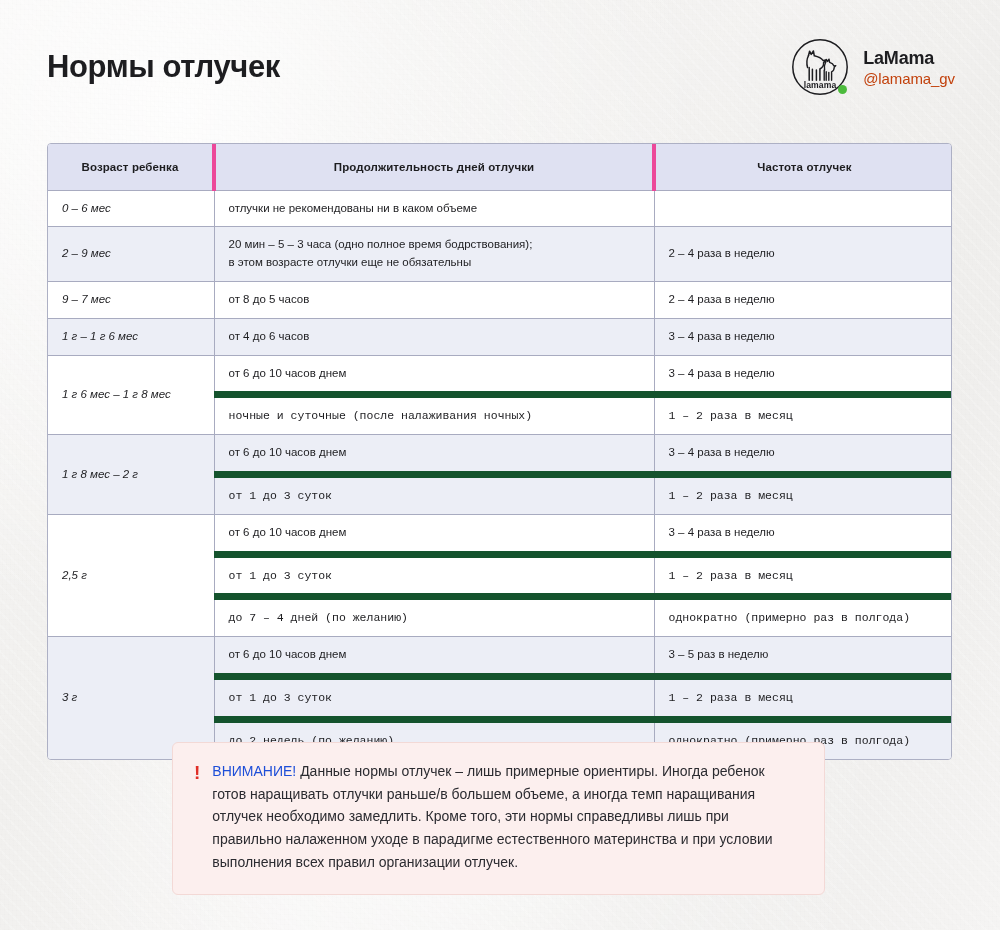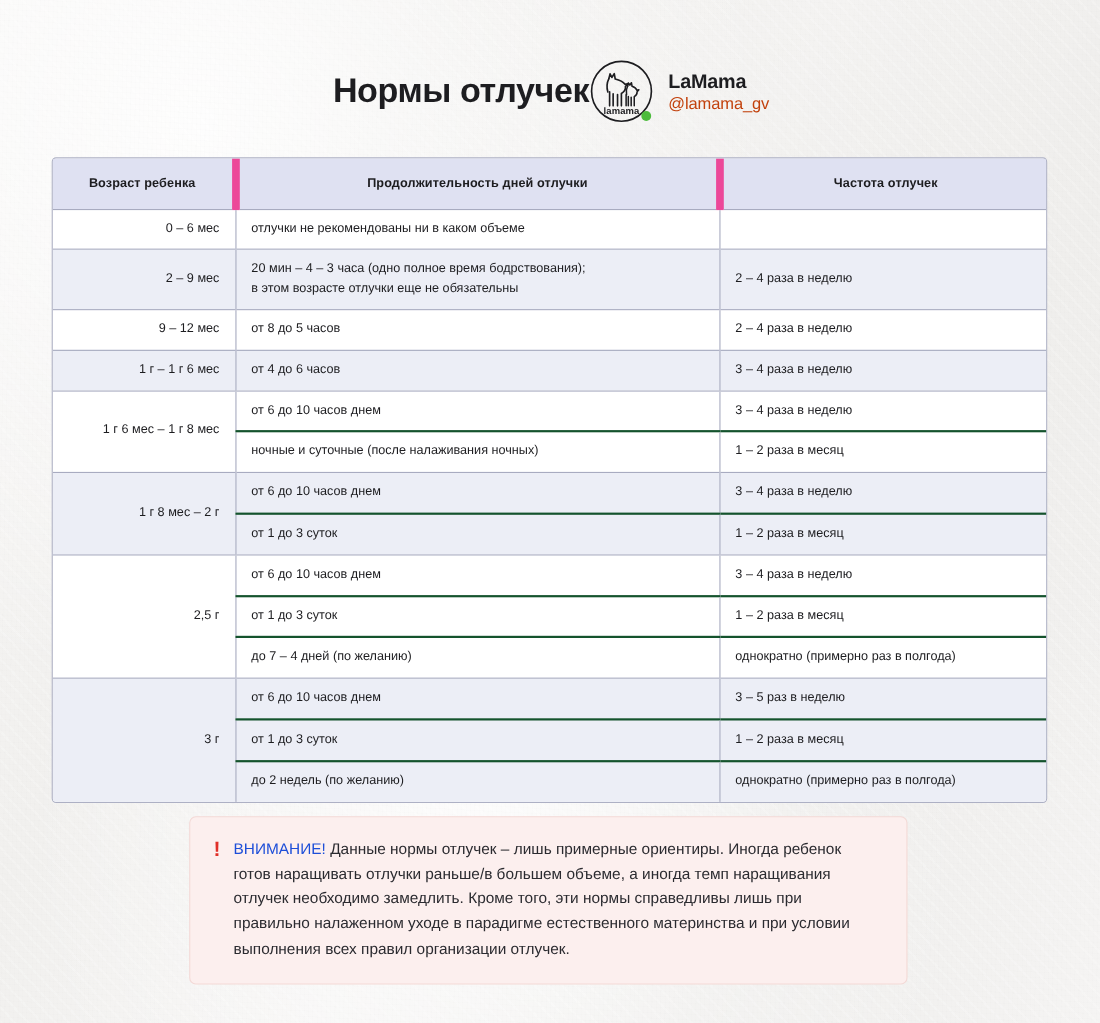--- a/index.html
+++ b/index.html
@@ -32,25 +32,25 @@
       repeating-linear-gradient(91deg, rgba(0,0,0,0.012) 0px, rgba(0,0,0,0.012) 1px, rgba(255,255,255,0) 1px, rgba(255,255,255,0) 4px),
       repeating-linear-gradient(3deg, rgba(0,0,0,0.010) 0px, rgba(0,0,0,0.010) 1px, rgba(255,255,255,0) 1px, rgba(255,255,255,0) 5px),
       repeating-linear-gradient(47deg, rgba(255,255,255,0.30) 0px, rgba(255,255,255,0.30) 2px, rgba(0,0,0,0) 2px, rgba(0,0,0,0) 9px);
   }
 
   .page { position: relative; width: 1000px; height: 930px; }
 
   
   .header {
     position: absolute;
-    left: 47px; top: 40px; right: 45px;
+    left: 47px; top: 24px; right: 45px;
     height: 86px;
     display: flex;
     align-items: center;
-    justify-content: center;
+    justify-content: space-between;
   }
 
   .page-title {
     font-size: 31px;
     font-weight: 700;
     letter-spacing: -0.4px;
     color: #1d1d20;
   }
 
   .brand { display: flex; align-items: center; gap: 14px; }
@@ -98,43 +98,43 @@
   table.norms col.c-freq { width: 299px; }
 
   table.norms th {
     background: #dfe1f2;
     font-size: 11.5px;
     font-weight: 700;
     color: #1d1d20;
     text-align: center;
     height: 46px;
     padding: 6px 10px;
-    border-right: 7px solid #ec4899;
+    border-right: 4px solid #ec4899;
     letter-spacing: 0.1px;
   }
   table.norms th:last-child { border-right: none; }
 
   table.norms td {
     font-size: 11.5px;
     color: #1d1d20;
     border-top: 1px solid #a8abc0;
     border-right: 1px solid #a8abc0;
     padding: 9px 14px;
     vertical-align: middle;
     line-height: 1.55;
   }
   table.norms td:last-child { border-right: none; }
 
   td.age-cell {
-    text-align: right;
-    padding-left: 6px; padding-right: 6px;
-  }
-
-  
-  tr.sub td { border-top: 2px solid #14532d; }
+    text-align: left;
+    padding-left: 6px; padding-right: 6px; font-style: italic;
+  }
+
+  
+  tr.sub td { border-top: 7px solid #14532d; font-family: Liberation Mono, monospace; }
 
   
   tr.stripe > td { background: #eceef6; }
   tr.plain  > td { background: #ffffff; }
   td.stripe-cell { background: #eceef6 !important; }
   td.plain-cell  { background: #ffffff !important; }
 
   
   .warning {
     position: absolute;
@@ -217,26 +217,26 @@
         </tr>
       </thead>
       <tbody id="norms-body">
           <tr class="plain">
             <td class="age-cell plain-cell" rowspan="1">0 – 6 мес</td>
             <td class="plain-cell" style="white-space: pre-line;">отлучки не рекомендованы ни в каком объеме</td>
             <td class="plain-cell"></td>
           </tr>
           <tr class="stripe">
             <td class="age-cell stripe-cell" rowspan="1">2 – 9 мес</td>
-            <td class="stripe-cell" style="white-space: pre-line;">20 мин  –  4 – 3 часа (одно полное время бодрствования);
+            <td class="stripe-cell" style="white-space: pre-line;">20 мин  –  5 – 3 часа (одно полное время бодрствования);
 в этом возрасте отлучки еще не обязательны</td>
             <td class="stripe-cell">2 – 4 раза в неделю</td>
           </tr>
           <tr class="plain">
-            <td class="age-cell plain-cell" rowspan="1">9 – 12 мес</td>
+            <td class="age-cell plain-cell" rowspan="1">9 – 7 мес</td>
             <td class="plain-cell" style="white-space: pre-line;">от 8 до 5 часов</td>
             <td class="plain-cell">2 – 4 раза в неделю</td>
           </tr>
           <tr class="stripe">
             <td class="age-cell stripe-cell" rowspan="1">1 г – 1 г 6 мес</td>
             <td class="stripe-cell" style="white-space: pre-line;">от 4 до 6 часов</td>
             <td class="stripe-cell">3 – 4 раза в неделю</td>
           </tr>
           <tr class="plain">
             <td class="age-cell plain-cell" rowspan="2">1 г 6 мес – 1 г 8 мес</td>

